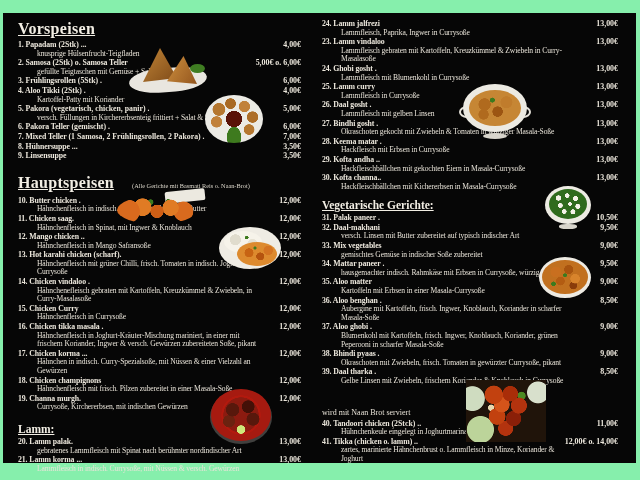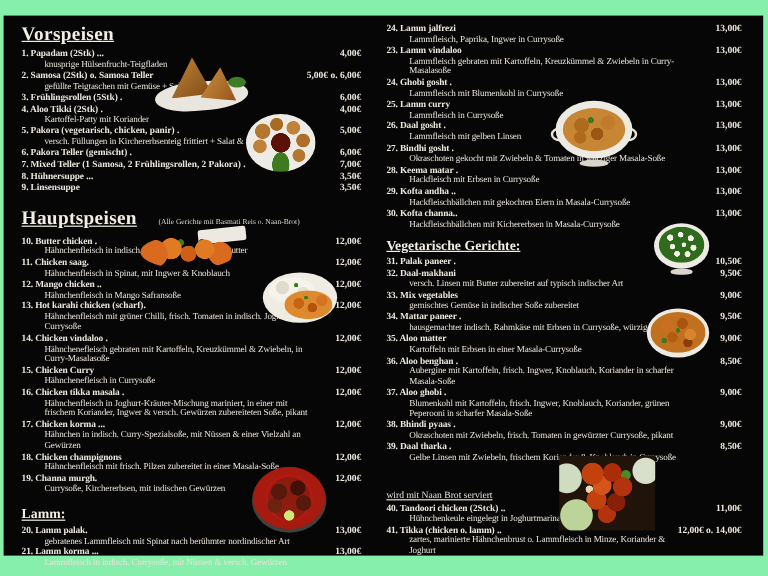--- a/index.html
+++ b/index.html
@@ -7,21 +7,21 @@
           font-family:"Liberation Serif","DejaVu Serif",serif;}
   .page{position:absolute;left:3px;top:13px;right:4px;bottom:17px;background:#060606;color:#ece7dc;}
   .col{position:absolute;top:7px;}
   .col-left{left:15px;width:283px;}
   .col-right{left:319px;width:296px;}
 
   .big-title{font-size:16px;font-weight:bold;text-decoration:underline;letter-spacing:.3px;color:#f2eee4;}
   .sub-title{font-size:11.5px;font-weight:bold;text-decoration:underline;color:#f2eee4;}
   .title-row{display:flex;align-items:baseline;gap:18px;}
   .note{font-size:6.3px;font-weight:normal;text-decoration:none;color:#ddd8cc;}
-  .subnote{font-size:8px;color:#e6e1d6;margin:1px 0 3px 0;text-decoration:underline;}
+  .subnote{font-size:8px;color:#e6e1d6;margin:1px 0 3px 0;}
 
   .items{margin-top:3px;}
   .mi{margin:0 0 1px 0;}
   .l1{display:flex;align-items:baseline;font-size:7.8px;line-height:8.6px;}
   .l1 .t{font-weight:bold;letter-spacing:-0.1px;white-space:pre;}
   .l1 .q{font-weight:bold;white-space:pre;}
   .p{margin-left:auto;font-weight:bold;font-size:7.9px;padding-left:6px;white-space:nowrap;}
   .d{font-size:7.6px;line-height:8.6px;letter-spacing:-0.12px;color:#e8e3d8;padding-right:40px;margin-left:19px;}
 
   .sec{margin-top:0;}
@@ -264,21 +264,21 @@
                 <span class="q"> .</span>
                 <span class="p">12,00€</span>
               </div>
               <div class="d">Hähnchenefleisch gebraten mit Kartoffeln, Kreuzkümmel &amp; Zwiebeln, in Curry-Masalasoße</div>
             </div>
             <div class="mi">
               <div class="l1">
                 <span class="t">15. Chicken Curry</span>
                 <span class="p">12,00€</span>
               </div>
-              <div class="d">Hähnchenefleisch in Currysoße</div>
+              <div class="d">Hähnchenfleisch in Currysoße</div>
             </div>
             <div class="mi">
               <div class="l1">
                 <span class="t">16. Chicken tikka masala</span>
                 <span class="q"> .</span>
                 <span class="p">12,00€</span>
               </div>
               <div class="d">Hähnchenfleisch in Joghurt-Kräuter-Mischung mariniert, in einer mit frischem Koriander, Ingwer &amp; versch. Gewürzen zubereiteten Soße, pikant</div>
             </div>
             <div class="mi">

